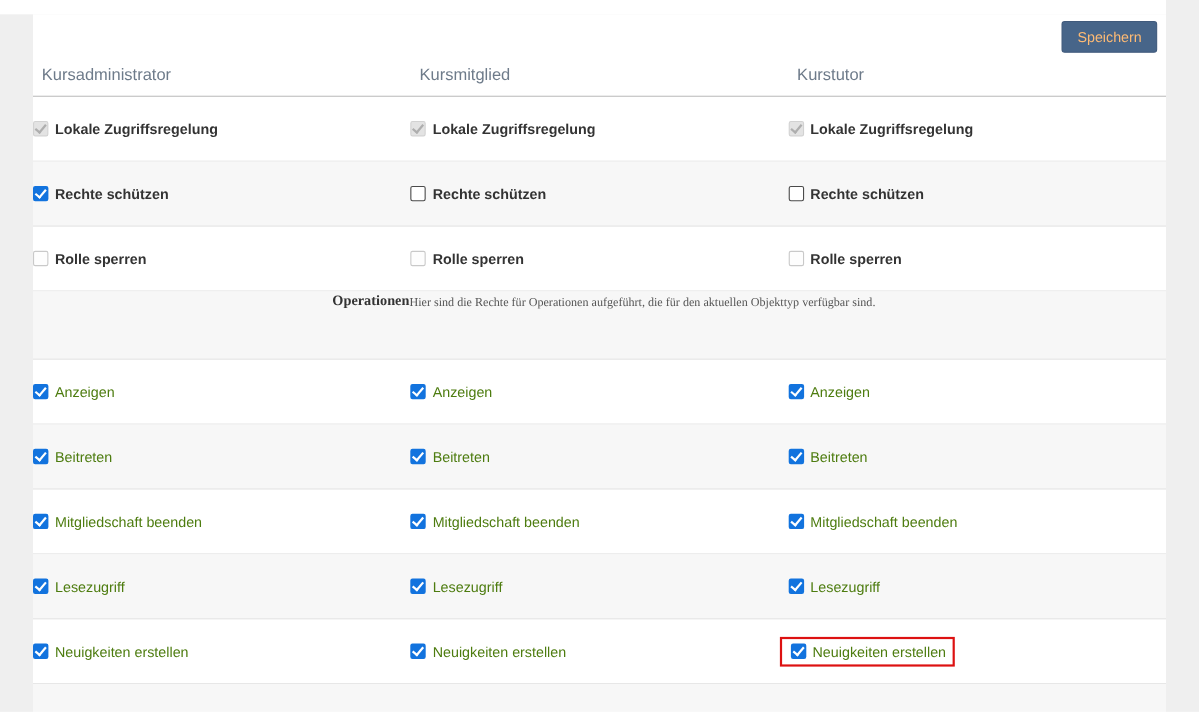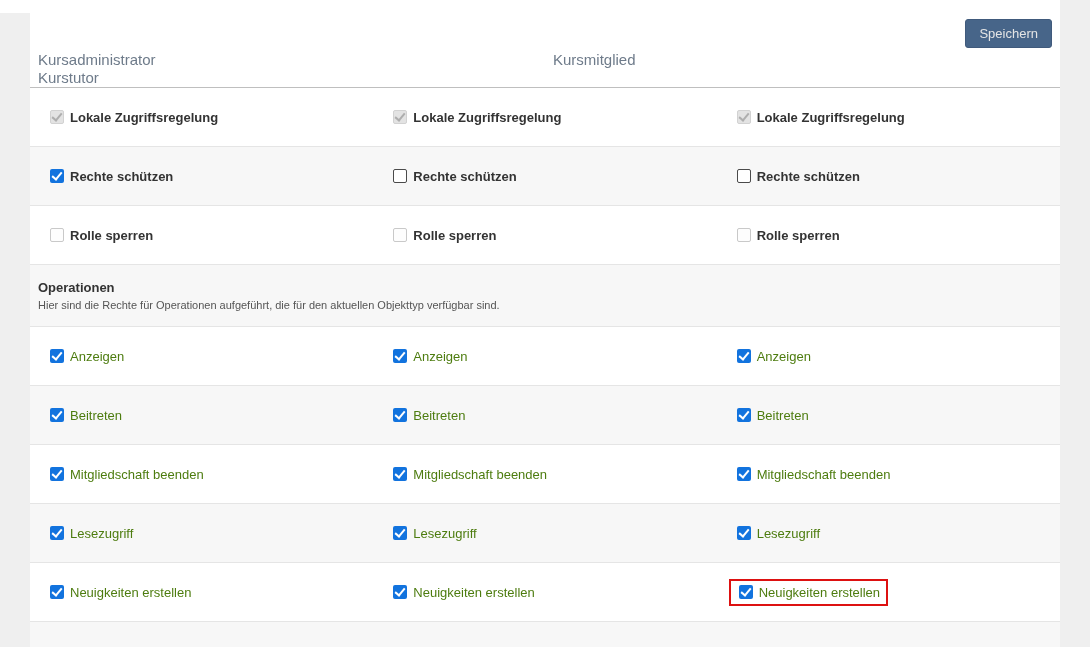--- a/index.html
+++ b/index.html
@@ -21,51 +21,51 @@
     background: #ffffff;
   }
   .toolbar {
     position: relative;
     height: 37px;
   }
   .btn-save {
     position: absolute; right: 8px; top: 6px;
     background: #476589;
     border: 1px solid #405a7c;
-    color: #e5e5e5;
+    color: #fdba74;
     font-family: "Liberation Sans", sans-serif;
     font-size: 13px;
     padding: 6px 13px;
     border-radius: 3px;
     cursor: pointer;
   }
   .grid-header {
     height: 38px;
     display: grid;
-    grid-template-columns: repeat(2, 1fr);
+    grid-template-columns: repeat(3, 1fr);
     align-items: center;
     border-bottom: 1px solid #bfbfbf;
   }
   .hcell {
     padding-left: 8px;
     color: #6e7b8a;
     font-size: 15px;
   }
   .row {
     height: 59px;
     display: grid;
     grid-template-columns: repeat(3, 1fr);
     align-items: center;
     border-bottom: 1px solid #e5e5e5;
   }
   .stripe { background: #f7f7f7; text-align: center; }
   .cell {
     display: flex;
     align-items: center;
-    padding-left: 20px;
+    padding-left: 0;
     cursor: pointer;
   }
   .lbl {
     font-size: 13px;
     color: #4d7c0f;
     margin-left: 6px;
     white-space: nowrap;
   }
   .bold-row .lbl { font-weight: bold; color: #333333; }
   .cb {
@@ -92,23 +92,24 @@
     border-right: 2px solid #aeaeae;
     border-bottom: 2px solid #aeaeae;
     transform: rotate(40deg);
   }
   .cb-unchecked-disabled { background: #fdfdfd; border: 1px solid #c9c9c9; }
   .section {
     height: 62px;
     background: #f7f7f7;
     border-bottom: 1px solid #e5e5e5;
     display: flex;
-    flex-direction: column;
+    flex-direction: row;
     justify-content: center;
     padding-left: 8px;
+    font-family: Liberation Serif, serif;
   }
   .section-title { font-size: 13px; font-weight: bold; color: #333333; }
   .section-desc { font-size: 11px; color: #555555; margin-top: 4px; }
   .annotation-box {
     display: inline-flex;
     align-items: center;
     border: 2px solid #dd1111;
     padding: 4px 6px;
     margin-left: -8px;
     padding-left: 8px;

